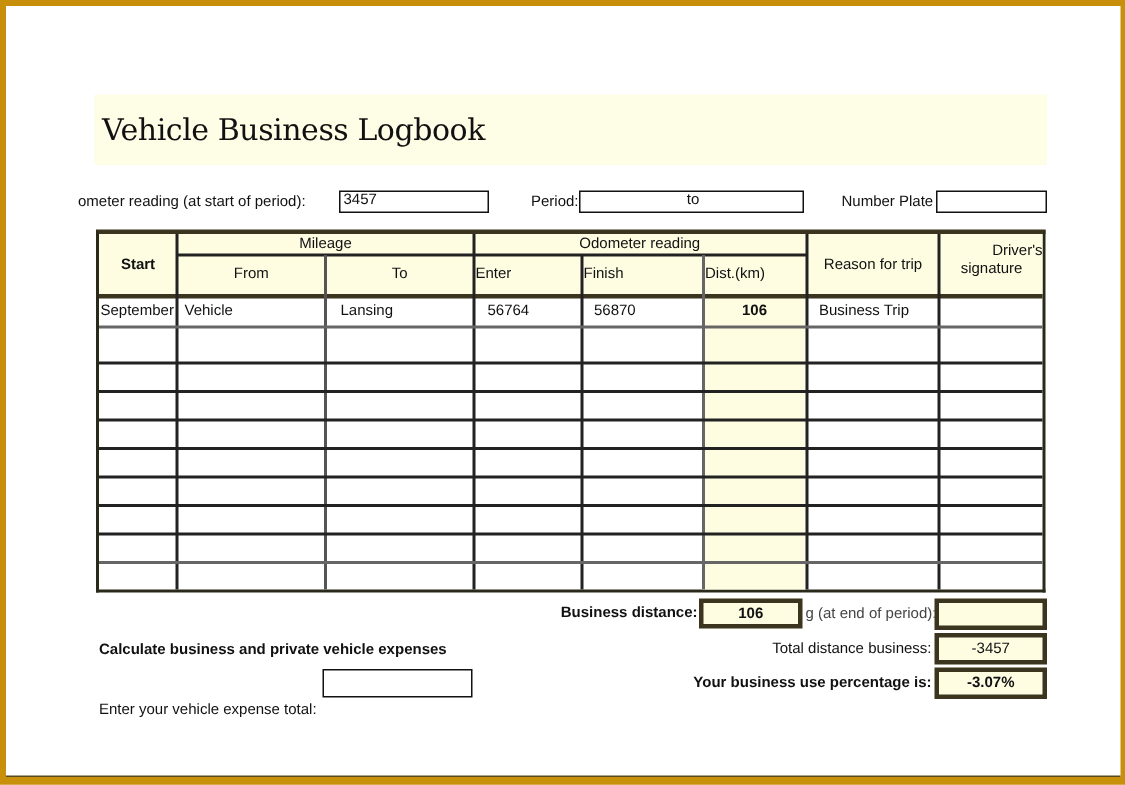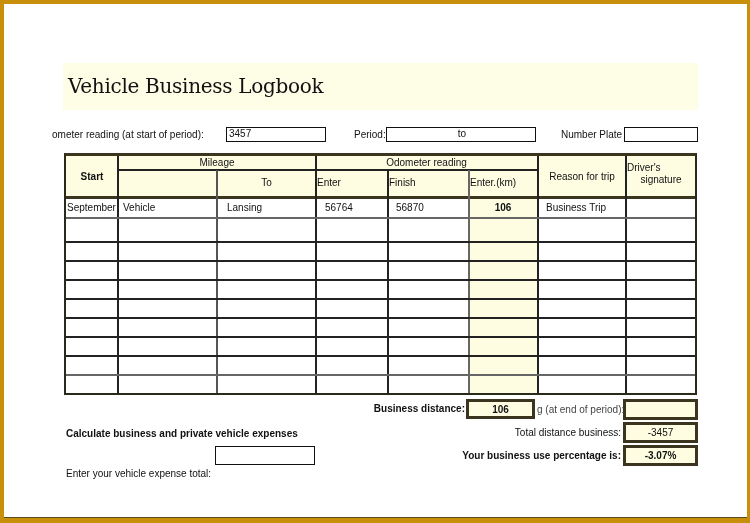--- a/index.html
+++ b/index.html
@@ -39,27 +39,28 @@
 <div class="box" style="left:624px;top:127px;width:74px;height:15px;"></div>
 
 <div class="tbl" style="height:242px;">
 
   <div class="hcell" style="left:0;top:0;width:629px;height:40px;"></div>
 
   <div class="dist-col" style="left:402px;top:40px;width:69px;height:197px;"></div>
 
   <div class="abs bold" style="left:0;top:0;width:52px;height:40px;display:flex;align-items:center;justify-content:center;font-size:10px;">Start</div>
   <div class="abs" style="left:52px;top:0;width:198px;height:13px;text-align:center;font-size:10px;line-height:13px;">Mileage</div>
+  <div class="abs" style="left:52px;top:14px;width:99px;height:26px;line-height:26px;text-align:center;">From</div>
   <div class="abs" style="left:151px;top:14px;width:99px;height:26px;line-height:26px;text-align:center;">To</div>
   <div class="abs" style="left:250px;top:0;width:221px;height:13px;text-align:center;line-height:13px;">Odometer reading</div>
   <div class="abs" style="left:251px;top:14px;width:70px;height:26px;line-height:26px;">Enter</div>
   <div class="abs" style="left:323px;top:14px;width:78px;height:26px;line-height:26px;">Finish</div>
-  <div class="abs" style="left:404px;top:14px;width:68px;height:26px;line-height:26px;">Enter.(km)</div>
+  <div class="abs" style="left:404px;top:14px;width:68px;height:26px;line-height:26px;">Dist.(km)</div>
   <div class="abs" style="left:472px;top:0;width:88px;height:40px;display:flex;align-items:center;justify-content:center;">Reason for trip</div>
-  <div class="abs" style="left:561px;top:6px;width:68px;text-align:left;line-height:12px;">Driver's</div>
+  <div class="abs" style="left:561px;top:6px;width:68px;text-align:right;line-height:12px;">Driver's</div>
   <div class="abs" style="left:561px;top:18px;width:68px;text-align:center;line-height:12px;">signature</div>
 
   <div class="hline" style="left:52px;top:13px;width:420px;"></div>
   <div class="hline" style="left:0;top:40px;width:629px;height:3px;background:#3b3520;"></div>
 
   <div class="vline" style="left:51px;top:0;height:237px;"></div>
   <div class="vline" style="left:150px;top:14px;height:223px;background:#555;"></div>
   <div class="vline" style="left:249px;top:0;height:237px;"></div>
   <div class="vline" style="left:321px;top:14px;height:223px;"></div>
   <div class="vline" style="left:402px;top:14px;height:223px;background:#666;"></div>

